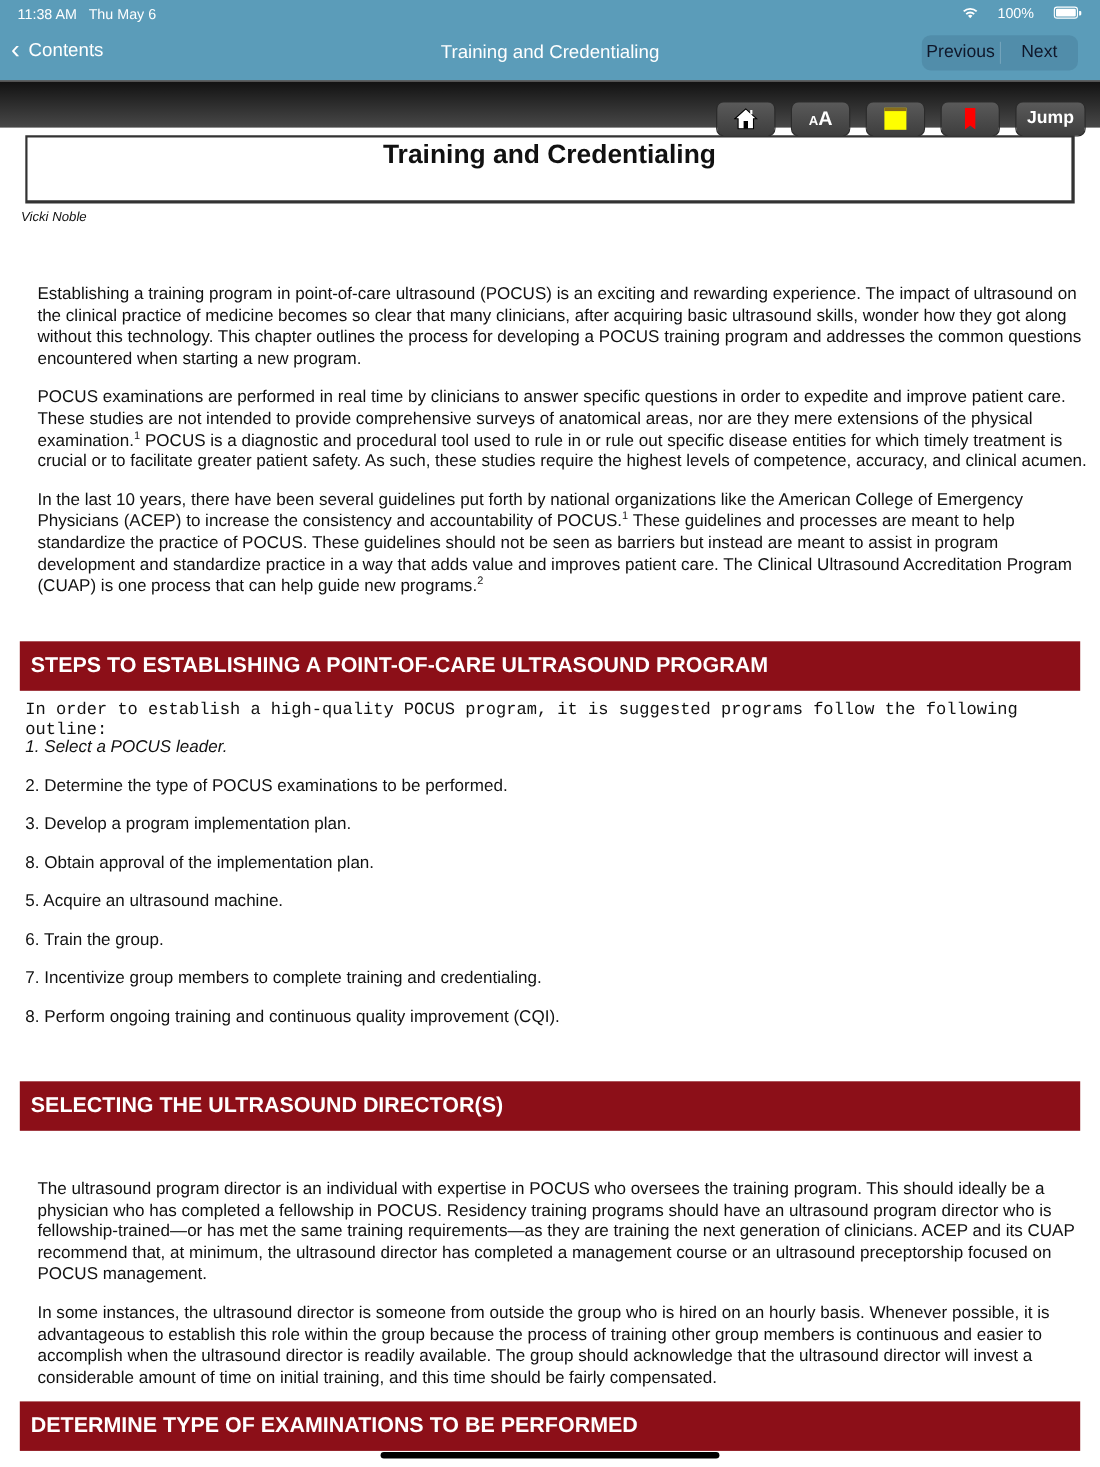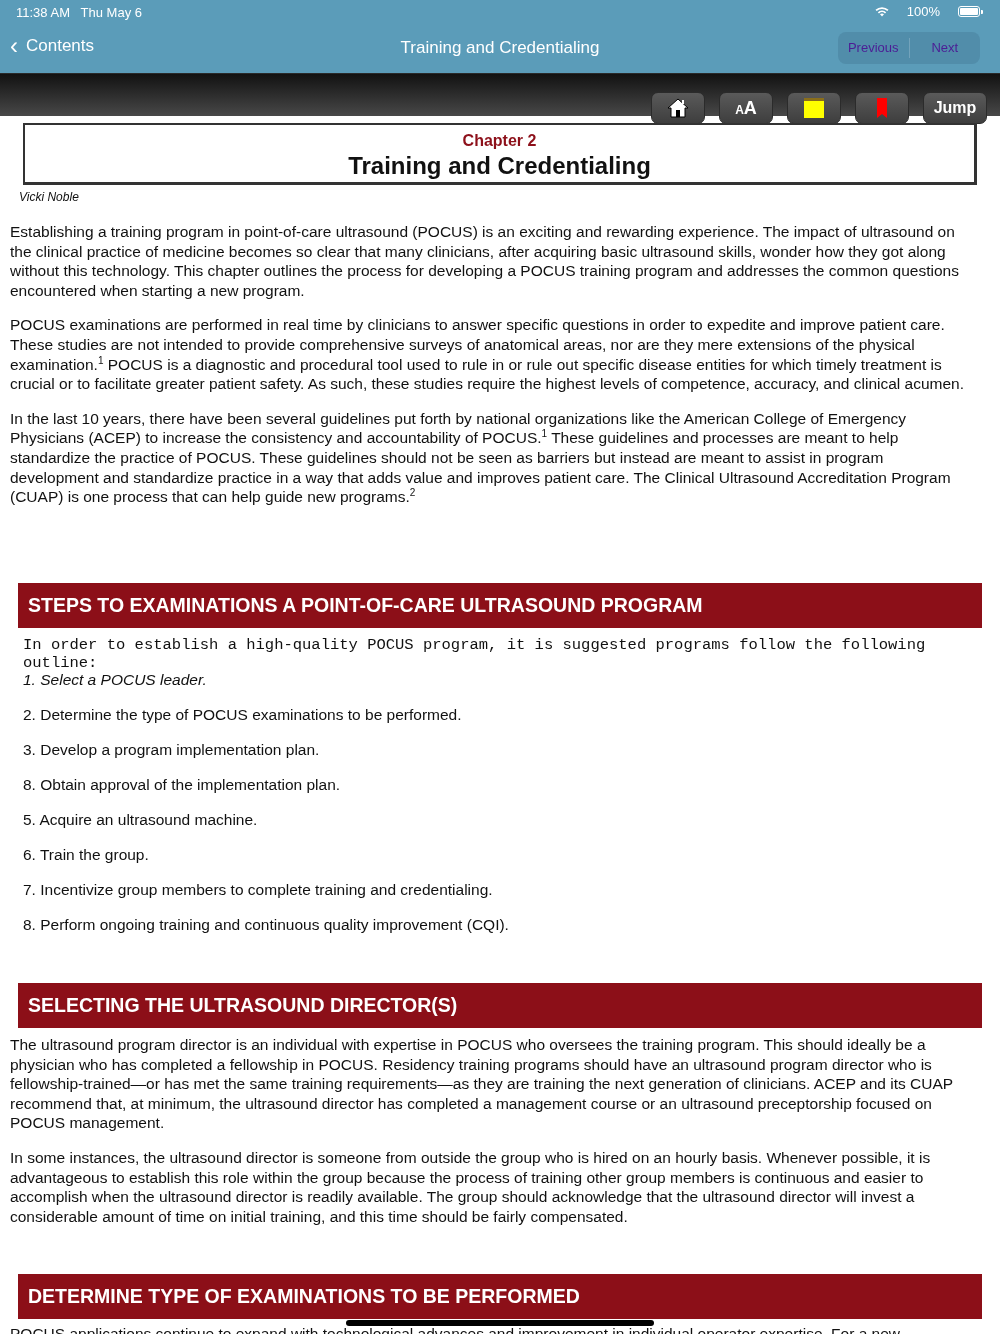--- a/index.html
+++ b/index.html
@@ -9,41 +9,41 @@
   .topbar { position: absolute; left: 0; top: 0; width: 1000px; height: 73px; background: #5b9cb9; color: #fff; padding-left: 15px; }
   .status-time { position: absolute; left: 16px; top: 5px; font-size: 13px; }
   .status-right { position: absolute; right: 20px; top: 4px; font-size: 13px; display: flex; align-items: center; gap: 18px; }
   .battery { width: 22px; height: 11px; border: 1.5px solid #fff; border-radius: 3px; padding: 1px; position: relative; }
   .battery .fill { width: 100%; height: 100%; background: #fff; border-radius: 1px; }
   .battery::after { content: ""; position: absolute; right: -4px; top: 3px; width: 2px; height: 4px; background: #fff; border-radius: 0 1px 1px 0; }
   .back { position: absolute; left: 10px; top: 36px; display: flex; align-items: center; font-size: 17px; cursor: pointer; }
   .back .chev { font-size: 24px; margin-right: 8px; line-height: 20px; }
   .nav-title { position: absolute; left: 0; right: 0; top: 38px; text-align: center; font-size: 17px; }
   .pn-group { position: absolute; right: 20px; top: 32px; width: 142px; height: 32px; background: rgba(80,140,168,0.9); border-radius: 8px; display: flex; }
-  .pn-group span { flex: 1; text-align: center; font-size: 13px; line-height: 32px; color: #4c1d95; cursor: pointer; }
+  .pn-group span { flex: 1; text-align: center; font-size: 16px; line-height: 32px; color: #0f172a; cursor: pointer; }
   .pn-group .sep { flex: 0 0 1px; background: rgba(255,255,255,0.2); margin: 6px 0; }
 
   .toolbar { position: absolute; left: 0; top: 73px; width: 1000px; height: 43px; background: linear-gradient(#121212, #484848); border-top: 1px solid #2a2a2a; }
   .tbtn { position: absolute; top: 18px; height: 32px; width: 54px; border-radius: 7px; background: linear-gradient(#5a5a5a, #3e3e3e); border: 1px solid #2b2b2b; display: flex; align-items: center; justify-content: center; cursor: pointer; color: #fff; }
   .tbtn.home { left: 651px; }
   .tbtn.font { left: 719px; font-weight: bold; }
   .tbtn.note { left: 787px; }
   .tbtn.mark { left: 855px; }
   .tbtn.jump { left: 923px; width: 64px; font-size: 16px; font-weight: bold; }
   .font small { font-size: 12px; }
   .font b { font-size: 18px; }
   .note-ico { width: 20px; height: 20px; background: #ffff00; border-top: 3px solid #8a6e1a; }
   .mark-ico { width: 10px; height: 20px; background: #ff0000; clip-path: polygon(0 0, 100% 0, 100% 100%, 50% 80%, 0 100%); }
 
   .chapter-box { position: absolute; left: 23px; top: 123px; width: 954px; height: 62px; border: 2px solid #333; border-right-width: 3px; border-bottom-width: 3px; text-align: center; }
   .chapter-label { color: #8d101a; font-size: 16px; font-weight: bold; margin-top: 7px; }
   .chapter-title { font-size: 24px; font-weight: bold; margin-top: 2px; }
   .author { position: absolute; left: 19px; top: 190px; font-size: 12px; font-style: italic; }
 
-  .content { position: absolute; left: 10px; width: 958px; font-size: 15.5px; line-height: 19.6px; }
+  .content { position: absolute; left: 34px; width: 958px; font-size: 15.5px; line-height: 19.6px; margin-top: 36px; }
   .content p { margin-bottom: 15px; }
   sup { font-size: 10px; line-height: 0; }
 
   .section-head { position: absolute; left: 18px; width: 964px; height: 45px; background: #8c0f18; color: #fff; font-weight: bold; font-size: 19.5px; padding-left: 10px; line-height: 45px; }
   .list-item { position: absolute; left: 23px; font-size: 15.5px; }
 
   .home-indicator { position: absolute; left: 346px; top: 1320px; width: 308px; height: 6px; border-radius: 3px; background: #000; }
 </style>
 </head>
 <body>
@@ -90,32 +90,31 @@
   <div class="tbtn note">
     <div class="note-ico"></div>
   </div>
   <div class="tbtn mark">
     <div class="mark-ico"></div>
   </div>
   <div class="tbtn jump">Jump</div>
 </div>
 
 <div class="chapter-box">
-  <div class="chapter-label">Chapter 2</div>
   <div class="chapter-title">Training and Credentialing</div>
 </div>
 <div class="author">Vicki Noble</div>
 
 <div class="content" style="top:222px;">
   <p>Establishing a training program in point-of-care ultrasound (POCUS) is an exciting and rewarding experience. The impact of ultrasound on the clinical practice of medicine becomes so clear that many clinicians, after acquiring basic ultrasound skills, wonder how they got along without this technology. This chapter outlines the process for developing a POCUS training program and addresses the common questions encountered when starting a new program.</p>
   <p><span>POCUS examinations are performed in real time by clinicians to answer specific questions in order to expedite and improve patient care. These studies are not intended to provide comprehensive surveys of anatomical areas, nor are they mere extensions of the physical examination.</span><sup>1</sup><span> POCUS is a diagnostic and procedural tool used to rule in or rule out specific disease entities for which timely treatment is crucial or to facilitate greater patient safety. As such, these studies require the highest levels of competence, accuracy, and clinical acumen.</span></p>
   <p><span>In the last 10 years, there have been several guidelines put forth by national organizations like the American College of Emergency Physicians (ACEP) to increase the consistency and accountability of POCUS.</span><sup>1</sup><span> These guidelines and processes are meant to help standardize the practice of POCUS. These guidelines should not be seen as barriers but instead are meant to assist in program development and standardize practice in a way that adds value and improves patient care. The Clinical Ultrasound Accreditation Program (CUAP) is one process that can help guide new programs.</span><sup>2</sup></p>
 </div>
 
-<div class="section-head" style="top:583px;">STEPS TO EXAMINATIONS A POINT-OF-CARE ULTRASOUND PROGRAM</div>
+<div class="section-head" style="top:583px;">STEPS TO ESTABLISHING A POINT-OF-CARE ULTRASOUND PROGRAM</div>
 <div class="list-item" style="top:636px;font-family:Liberation Mono, monospace;">In order to establish a high-quality POCUS program, it is suggested programs follow the following outline:</div>
 <div class="list-item" style="top:671px;font-style:italic;">1. Select a POCUS leader.</div>
 <div class="list-item" style="top:706px;">2. Determine the type of POCUS examinations to be performed.</div>
 <div class="list-item" style="top:741px;">3. Develop a program implementation plan.</div>
 <div class="list-item" style="top:776px;">8. Obtain approval of the implementation plan.</div>
 <div class="list-item" style="top:811px;">5. Acquire an ultrasound machine.</div>
 <div class="list-item" style="top:846px;">6. Train the group.</div>
 <div class="list-item" style="top:881px;">7. Incentivize group members to complete training and credentialing.</div>
 <div class="list-item" style="top:916px;">8. Perform ongoing training and continuous quality improvement (CQI).</div>
 

